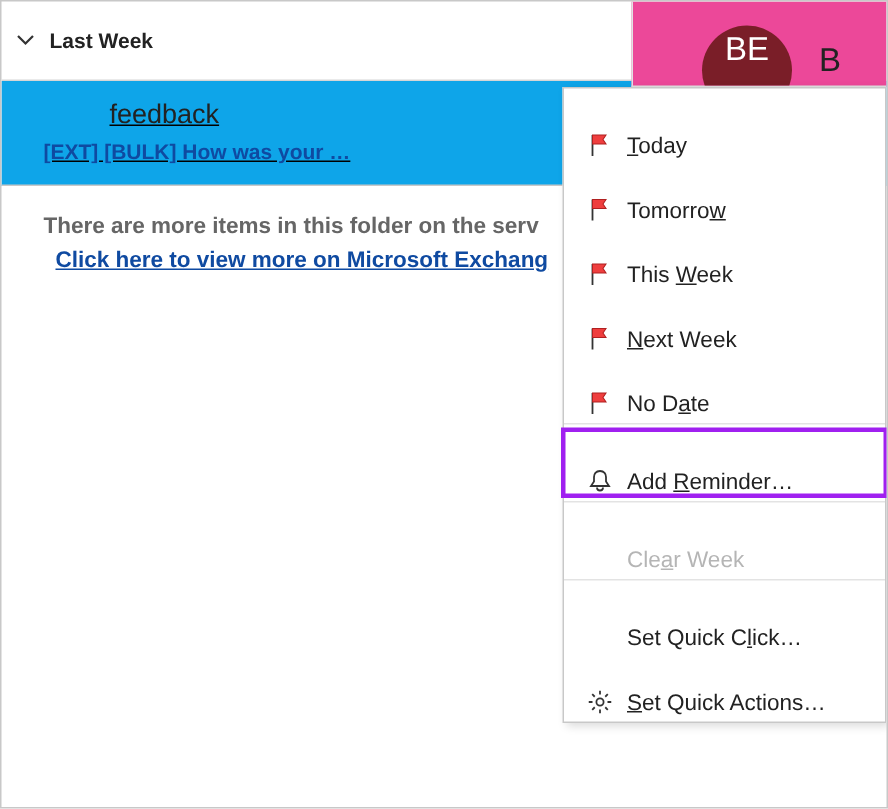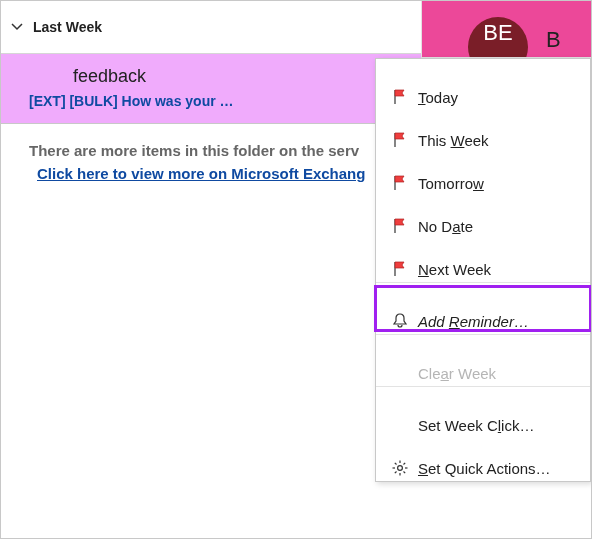--- a/index.html
+++ b/index.html
@@ -28,24 +28,25 @@
     font-weight: 600;
     color: #222;
     user-select: none;
   }
   .group-header .chevron {
     margin-right: 10px;
     display: inline-flex;
     align-items: center;
   }
   .message-item {
-    background: #f0abfc;
+    background: #0ea5e9;
     padding: 12px 16px 14px 16px;
     border-bottom: 1px solid #c8c8c8;
     position: relative;
+    text-decoration: underline;
   }
   .message-subject {
     font-size: 18px;
     color: #222;
     margin-left: 56px;
     margin-bottom: 6px;
   }
   .message-second-row {
     display: flex;
     justify-content: space-between;
@@ -156,21 +157,20 @@
   }
   .mnemonic { text-decoration: underline; }
   .menu-sep {
     height: 1px;
     background: #e3e3e3;
     margin: 4px 0;
   }
   .menu-item.highlight {
     outline: 3px solid #a020f0;
     outline-offset: -1px;
-    font-style: italic;
   }
 
   
   .flag-icon svg { display: block; }
 
   
   .bell-icon svg { display: block; }
 
   
   .check-icon svg { display: block; }
@@ -226,51 +226,51 @@
     <span class="label"><span class="mnemonic">T</span><span>oday</span></span>
   </div>
 
   <div class="menu-item">
     <span class="icon-slot flag-icon">
       <svg width="18" height="18" viewBox="0 0 18 18">
           <path d="M4 2 v14" stroke="#333" stroke-width="1.2"></path>
           <path d="M4 2 h9 l-2 3 l2 3 h-9 z" fill="#ef3e3e" stroke="#b02020" stroke-width="0.7"></path>
         </svg>
     </span>
+    <span class="label"><span>Tomorro</span><span class="mnemonic">w</span></span>
+  </div>
+
+  <div class="menu-item">
+    <span class="icon-slot flag-icon">
+      <svg width="18" height="18" viewBox="0 0 18 18">
+          <path d="M4 2 v14" stroke="#333" stroke-width="1.2"></path>
+          <path d="M4 2 h9 l-2 3 l2 3 h-9 z" fill="#ef3e3e" stroke="#b02020" stroke-width="0.7"></path>
+        </svg>
+    </span>
     <span class="label"><span>This </span><span class="mnemonic">W</span><span>eek</span></span>
   </div>
 
   <div class="menu-item">
     <span class="icon-slot flag-icon">
       <svg width="18" height="18" viewBox="0 0 18 18">
           <path d="M4 2 v14" stroke="#333" stroke-width="1.2"></path>
           <path d="M4 2 h9 l-2 3 l2 3 h-9 z" fill="#ef3e3e" stroke="#b02020" stroke-width="0.7"></path>
         </svg>
     </span>
-    <span class="label"><span>Tomorro</span><span class="mnemonic">w</span></span>
+    <span class="label"><span class="mnemonic">N</span><span>ext Week</span></span>
   </div>
 
   <div class="menu-item">
     <span class="icon-slot flag-icon">
       <svg width="18" height="18" viewBox="0 0 18 18">
           <path d="M4 2 v14" stroke="#333" stroke-width="1.2"></path>
           <path d="M4 2 h9 l-2 3 l2 3 h-9 z" fill="#ef3e3e" stroke="#b02020" stroke-width="0.7"></path>
         </svg>
     </span>
     <span class="label"><span>No D</span><span class="mnemonic">a</span><span>te</span></span>
-  </div>
-
-  <div class="menu-item">
-    <span class="icon-slot flag-icon">
-      <svg width="18" height="18" viewBox="0 0 18 18">
-          <path d="M4 2 v14" stroke="#333" stroke-width="1.2"></path>
-          <path d="M4 2 h9 l-2 3 l2 3 h-9 z" fill="#ef3e3e" stroke="#b02020" stroke-width="0.7"></path>
-        </svg>
-    </span>
-    <span class="label"><span class="mnemonic">N</span><span>ext Week</span></span>
   </div>
 
 
   <div class="menu-sep"></div>
 
   <div class="menu-item highlight">
     <span class="icon-slot bell-icon">
       <svg width="18" height="18" viewBox="0 0 18 18">
           <path d="M9 2 c-2.8 0-4 2-4 4 v3 l-2 3 h12 l-2-3 v-3 c0-2-1.2-4-4-4 z M7 13 a2 2 0 0 0 4 0" fill="none" stroke="#333" stroke-width="1.2"></path>
         </svg>
@@ -283,21 +283,21 @@
 
   <div class="menu-item disabled">
     <span class="icon-slot spacer-icon"></span>
     <span class="label"><span>Cle</span><span class="mnemonic">a</span><span>r Week</span></span>
   </div>
 
   <div class="menu-sep"></div>
 
   <div class="menu-item">
     <span class="icon-slot spacer-icon"></span>
-    <span class="label"><span>Set Week C</span><span class="mnemonic">l</span><span>ick…</span></span>
+    <span class="label"><span>Set Quick C</span><span class="mnemonic">l</span><span>ick…</span></span>
   </div>
 
   <div class="menu-item">
     <span class="icon-slot gear-icon">
       <svg width="18" height="18" viewBox="0 0 18 18">
           <circle cx="9" cy="9" r="2.4" fill="none" stroke="#333" stroke-width="1.2"></circle>
           <g stroke="#333" stroke-width="1.2">
             <line x1="9" y1="1.5" x2="9" y2="4"></line>
             <line x1="9" y1="14" x2="9" y2="16.5"></line>
             <line x1="1.5" y1="9" x2="4" y2="9"></line>

